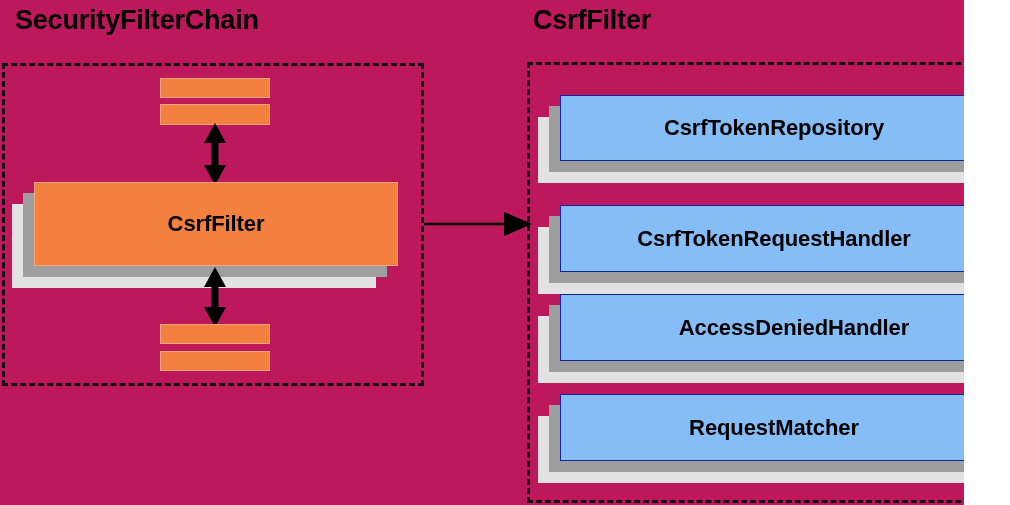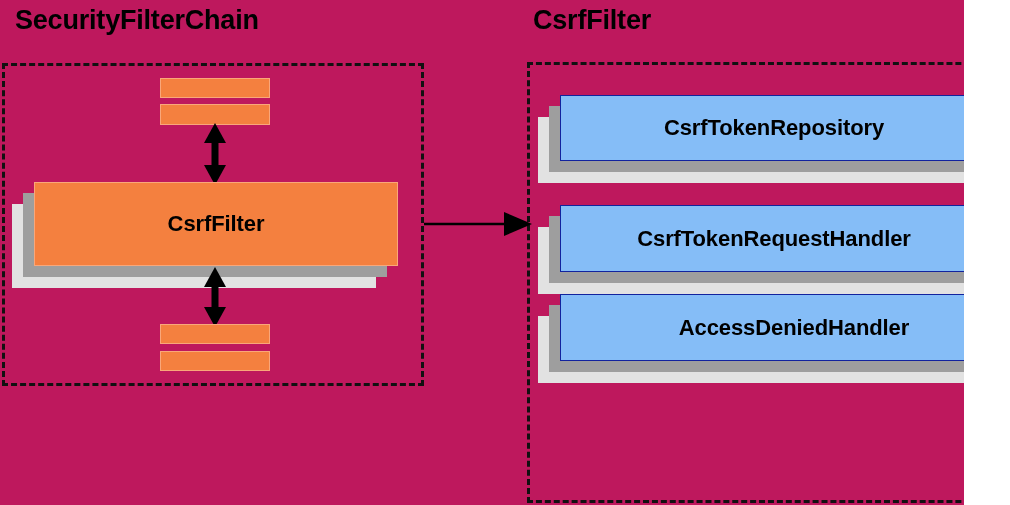--- a/index.html
+++ b/index.html
@@ -167,14 +167,21 @@
   </div>
 
   <div class="card blue" style="left:560px; top:294px; width:428px; height:67px;padding-left:40px;">
     <div class="layer back2"></div>
     <div class="layer back1"></div>
     <div class="layer front">
       <span class="label">AccessDeniedHandler</span>
     </div>
   </div>
 
+  <div class="card blue" style="left:560px; top:394px; width:428px; height:67px;">
+    <div class="layer back2"></div>
+    <div class="layer back1"></div>
+    <div class="layer front">
+      <span class="label">RequestMatcher</span>
+    </div>
+  </div>
 
 </div>
 
 </body></html>

